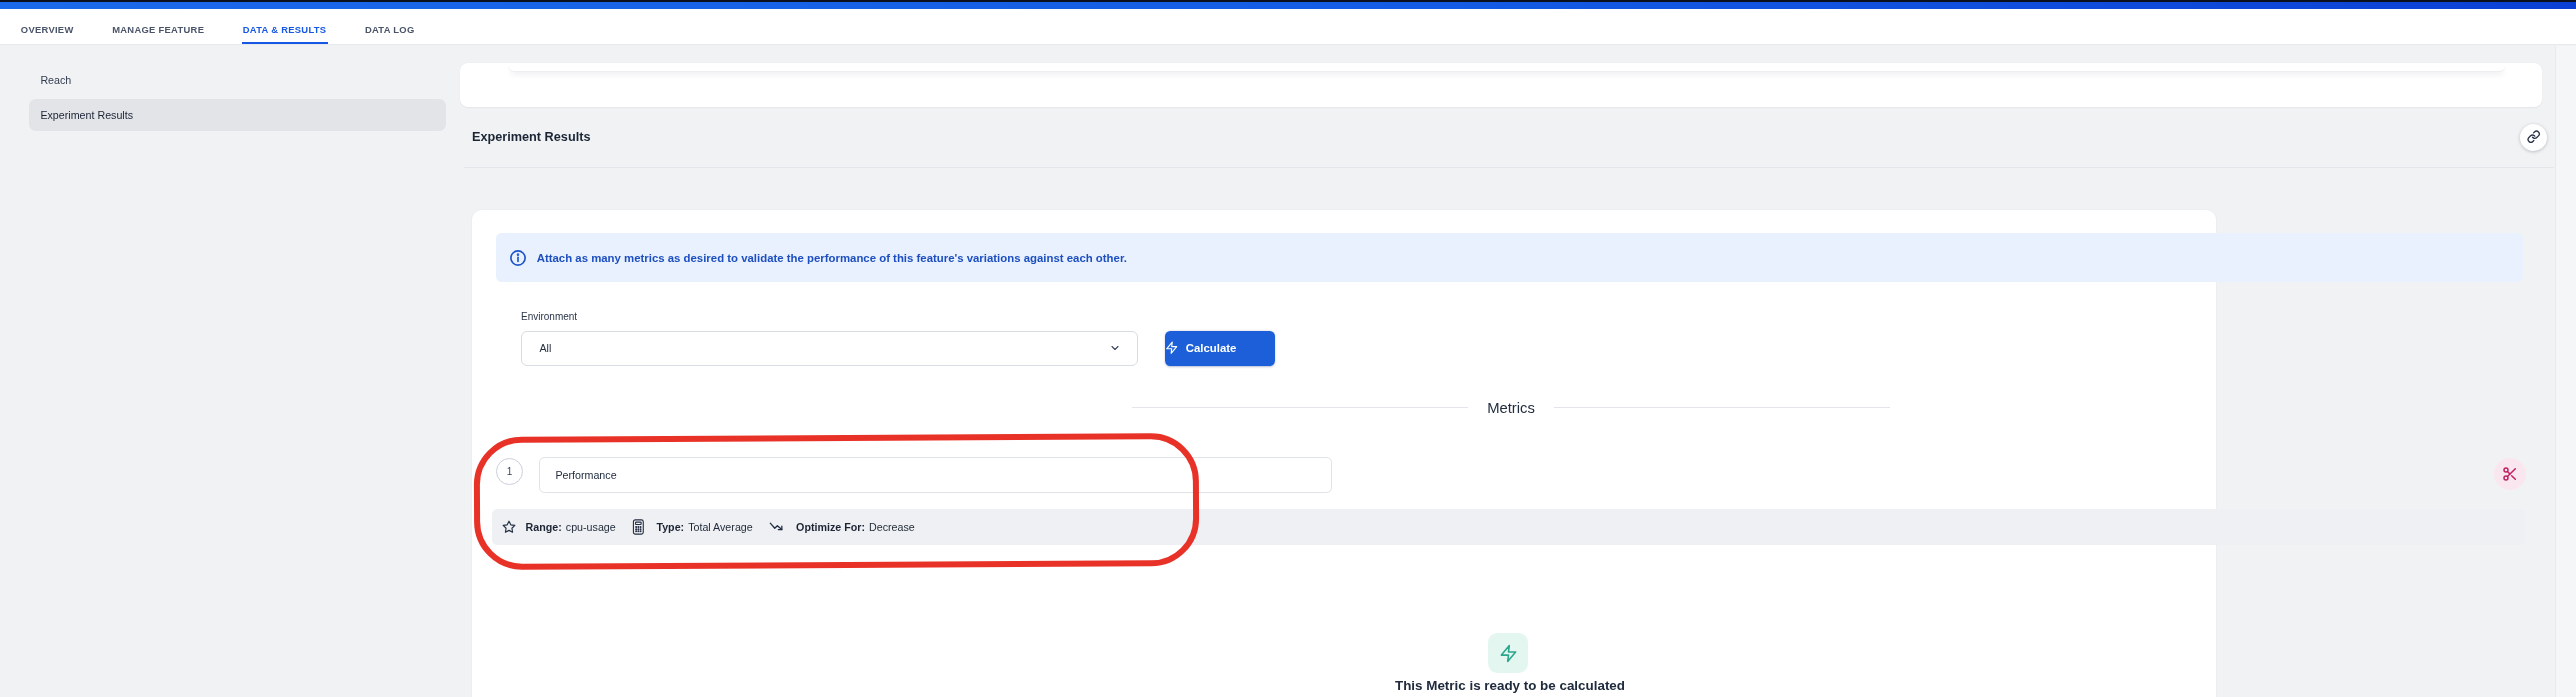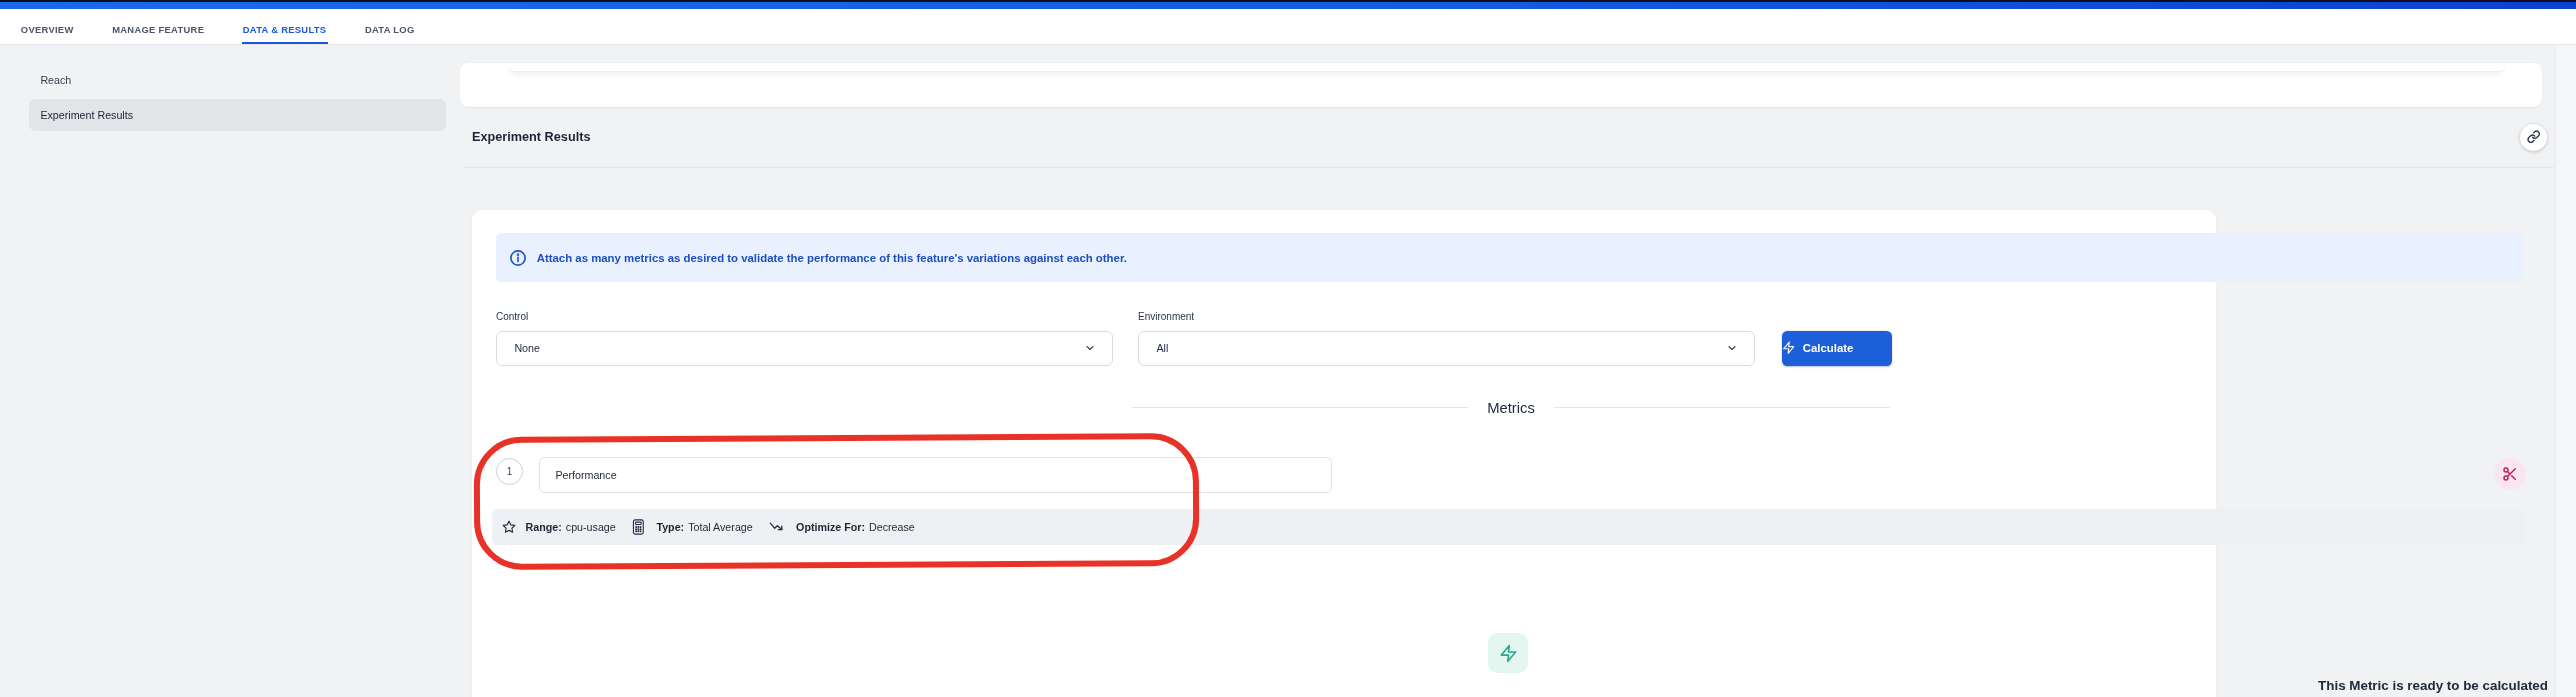--- a/index.html
+++ b/index.html
@@ -83,21 +83,21 @@
   .event-bar .val { margin-left:4px; }
   .event-bar svg { flex:0 0 auto; }
   .sp14 { width:9.4px; } .sp18 { width:12px; } .sp24 { width:16px; }
   
   .annotation { position:absolute; left:474px; top:435px; width:725px; height:133px;
                 border:6px solid #e8271b; border-radius:48px; transform:rotate(-0.3deg);
                 opacity:.95; pointer-events:none; }
   
   .empty-icon { position:absolute; left:1016px; top:423px; width:40px; height:40px; background:#e4f6f0;
                 border-radius:9.4px; display:flex; align-items:center; justify-content:center; }
-  .empty-text { position:absolute; left:0; top:468px; width:2076px; text-align:right; font-size:13.4px;
+  .empty-text { position:absolute; left:0; top:468px; width:2076px; text-align:center; font-size:13.4px;
                 font-weight:600; color:#202b3e; }
   
   .gutter { position:absolute; left:2555px; top:46px; width:21.5px; bottom:0; background:#f5f6f8;
             border-left:0.7px solid #e7e9ed; }
 </style>
 </head>
 <body>
 
 <div class="topbar-black"></div>
 <div class="topbar-blue"></div>
@@ -137,31 +137,20 @@
       <svg width="18" height="18" viewBox="0 0 24 24" fill="none" stroke="#1d53c8" stroke-width="2.2" stroke-linecap="round">
         <circle cx="12" cy="12" r="9.5"></circle>
         <line x1="12" y1="11" x2="12" y2="16.5"></line>
         <circle cx="12" cy="7.5" r="0.6" fill="#1d53c8"></circle>
       </svg>
     </span>
     <span class="banner-text">Attach as many metrics as desired to validate the performance of this feature's variations against each other.</span>
   </div>
 
   <div class="form-row">
-    <div class="field-group g-control">
-      <div class="field-label">Control</div>
-      <div class="field select">
-        <span>None</span>
-        <span style="display:flex">
-          <svg width="12" height="12" viewBox="0 0 24 24" fill="none" stroke="#3a4458" stroke-width="2.2" stroke-linecap="round" stroke-linejoin="round">
-              <polyline points="6 9 12 15 18 9"></polyline>
-            </svg>
-        </span>
-      </div>
-    </div>
     <div class="field-group g-env">
       <div class="field-label">Environment</div>
       <div class="field select">
         <span>All</span>
         <span style="display:flex">
           <svg width="12" height="12" viewBox="0 0 24 24" fill="none" stroke="#3a4458" stroke-width="2.2" stroke-linecap="round" stroke-linejoin="round">
               <polyline points="6 9 12 15 18 9"></polyline>
             </svg>
         </span>
       </div>

